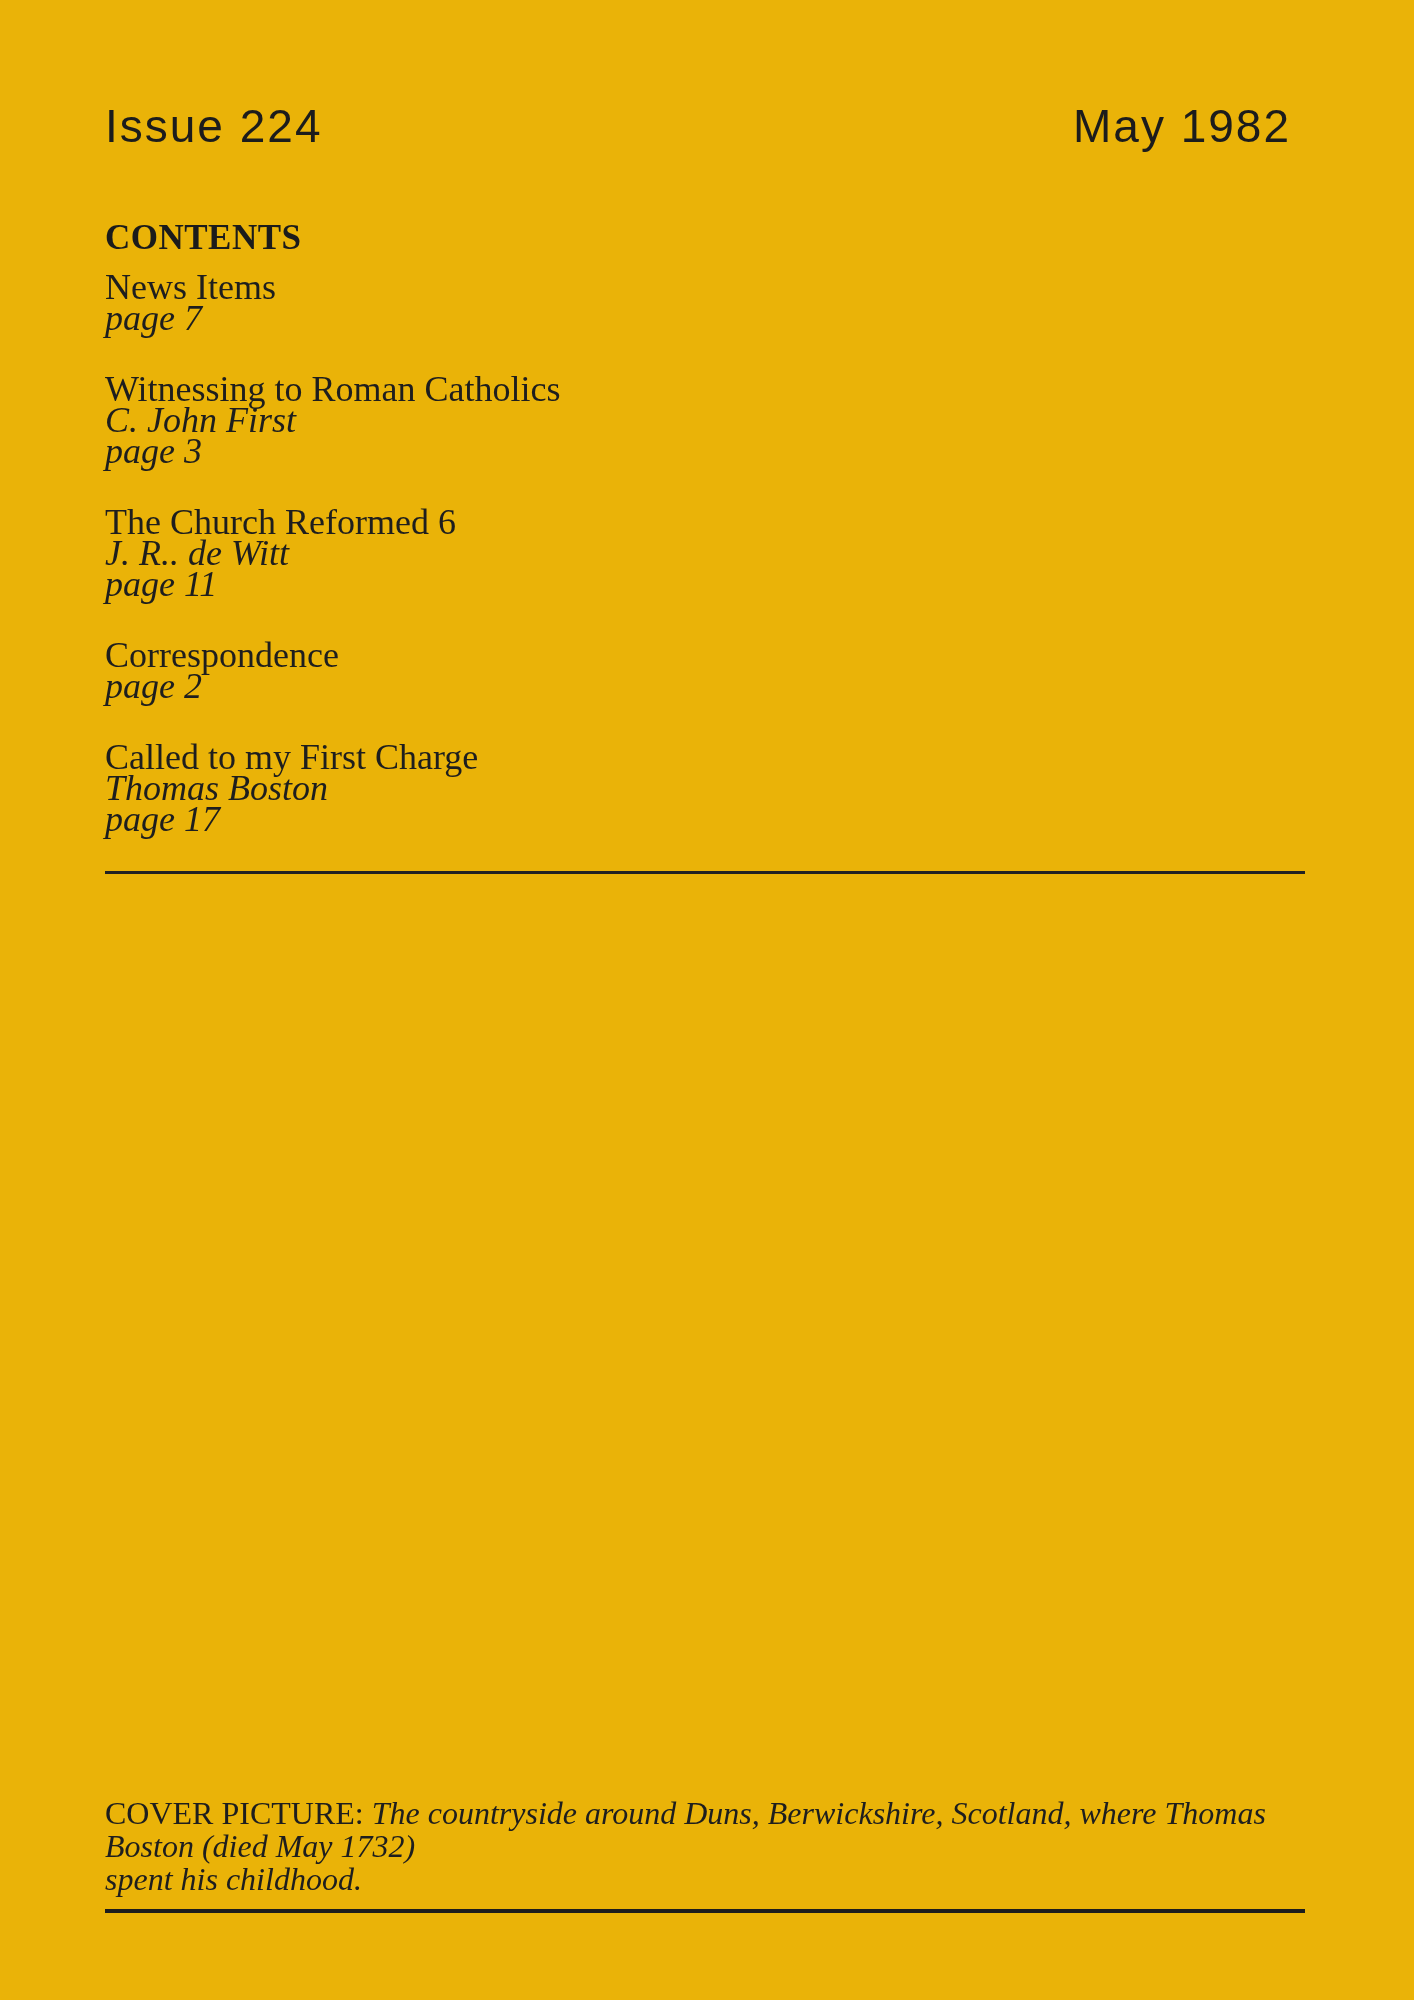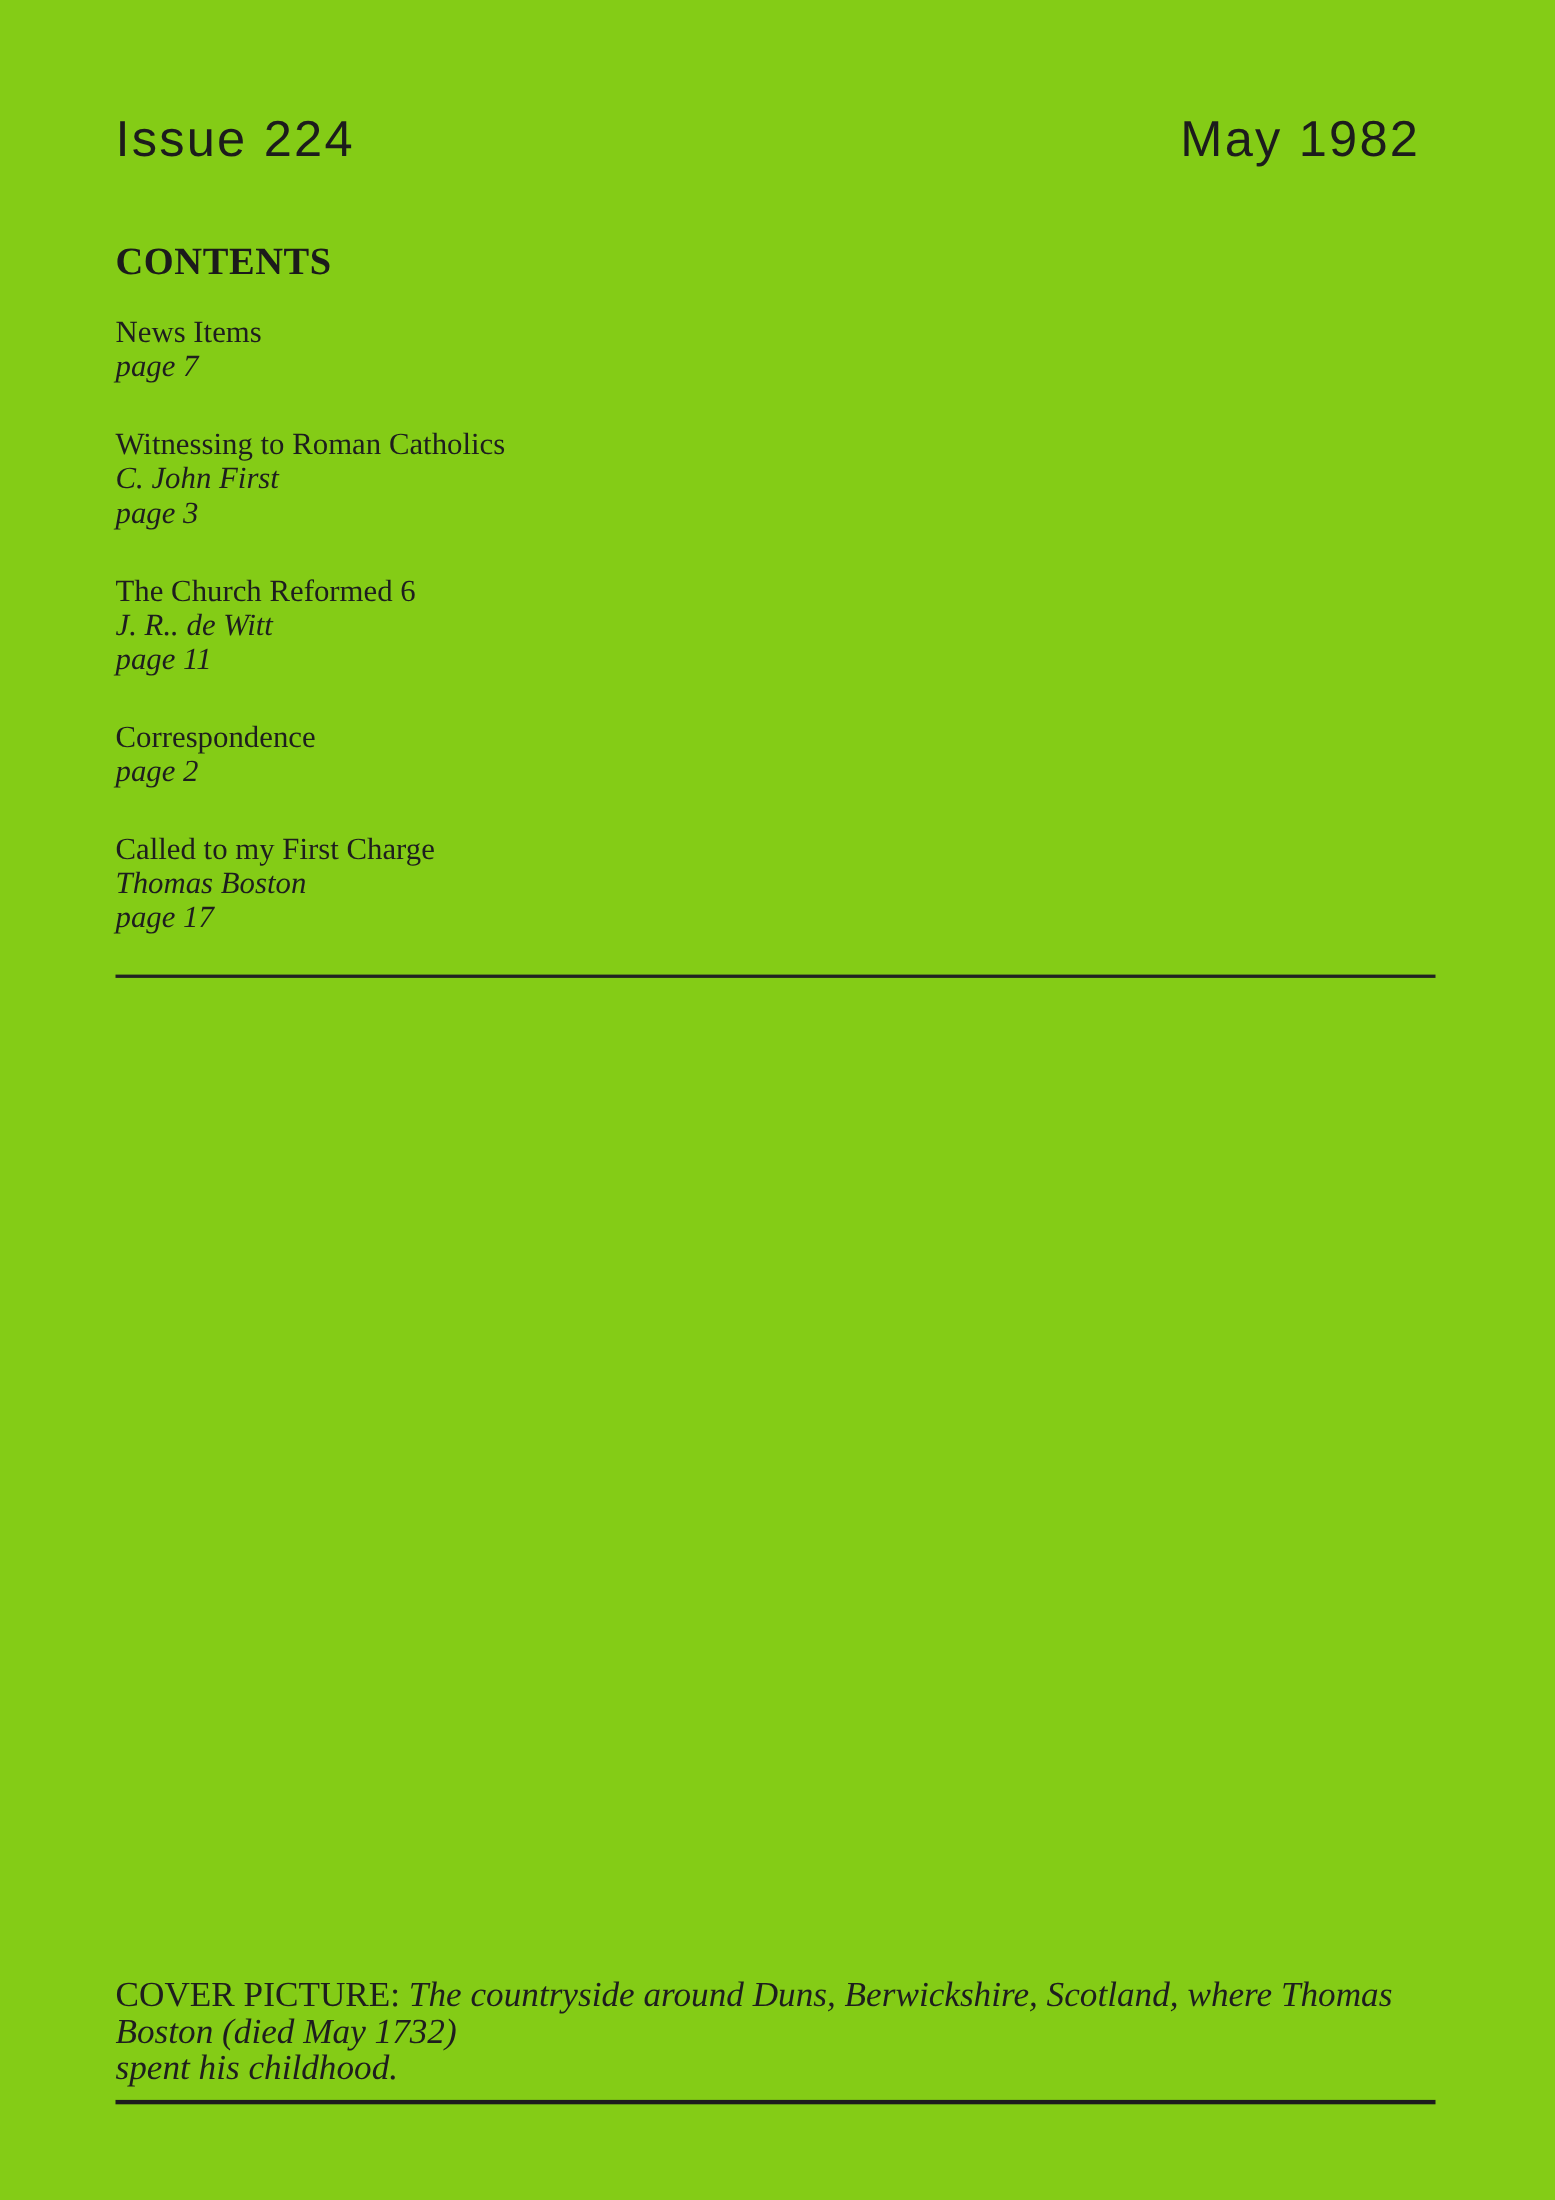--- a/index.html
+++ b/index.html
@@ -1,21 +1,21 @@
 <!DOCTYPE html>
 <html><head>
 <meta charset="utf-8">
 <style>
   html, body { margin: 0; padding: 0; background: #e8e8e8; }
   .page {
     position: relative;
     width: 1414px;
     height: 2000px;
     margin: 0 auto;
-    background: #84cc16;
+    background: #eab308;
     color: #1e1e1e;
     font-family: "Liberation Serif", serif;
     overflow: hidden;
   }
   .content {
     position: absolute;
     left: 105px;
     top: 0;
     width: 1200px;
   }
@@ -34,22 +34,22 @@
   .masthead .date { margin-right: 14px; }
   .contents-heading {
     margin: 72px 0 0 0;
     font-size: 35px;
     line-height: 33px;
     font-weight: bold;
     letter-spacing: 0.5px;
     color: #1b1b1b;
   }
   .entries {
-    margin-top: 33px;
-    font-size: 28px;
+    margin-top: 18px;
+    font-size: 36px;
     line-height: 31px;
   }
   .entry { margin-bottom: 40px; }
   .entry:last-child { margin-bottom: 0; }
   .entry .title { font-style: normal; }
   .entry .author,
   .entry .pageno { font-style: italic; }
   .rule {
     height: 3px;
     background: #222222;

